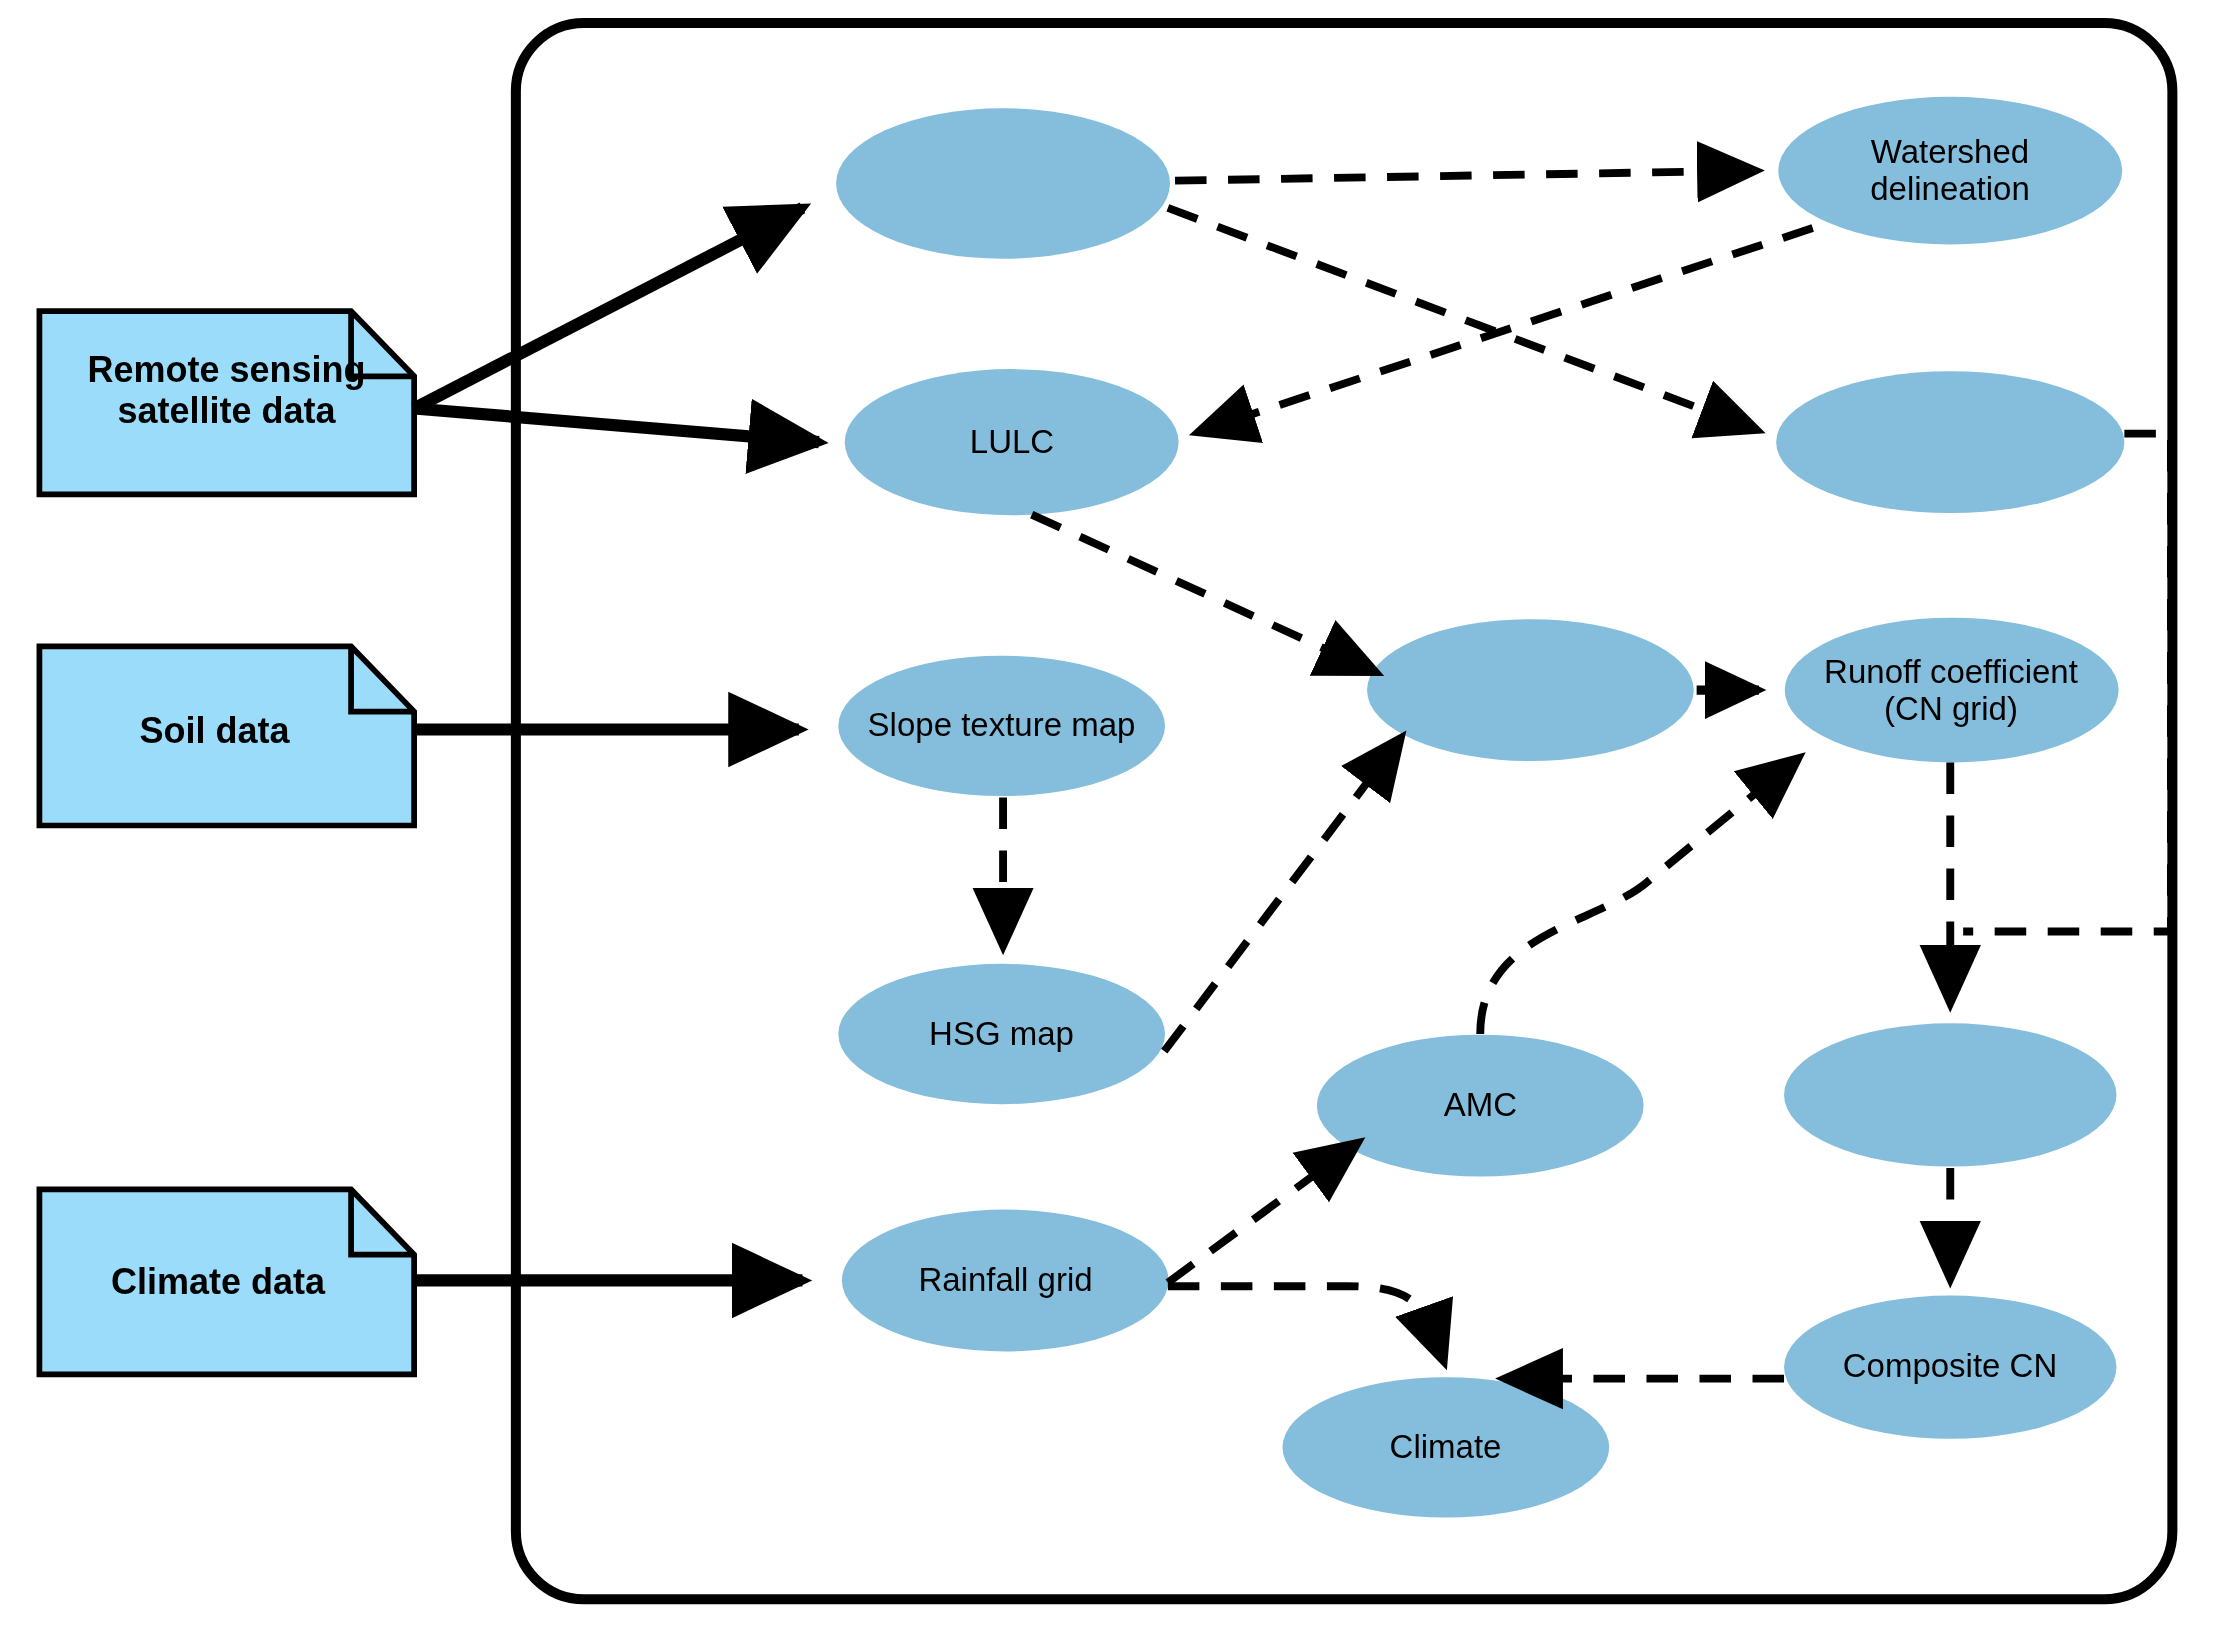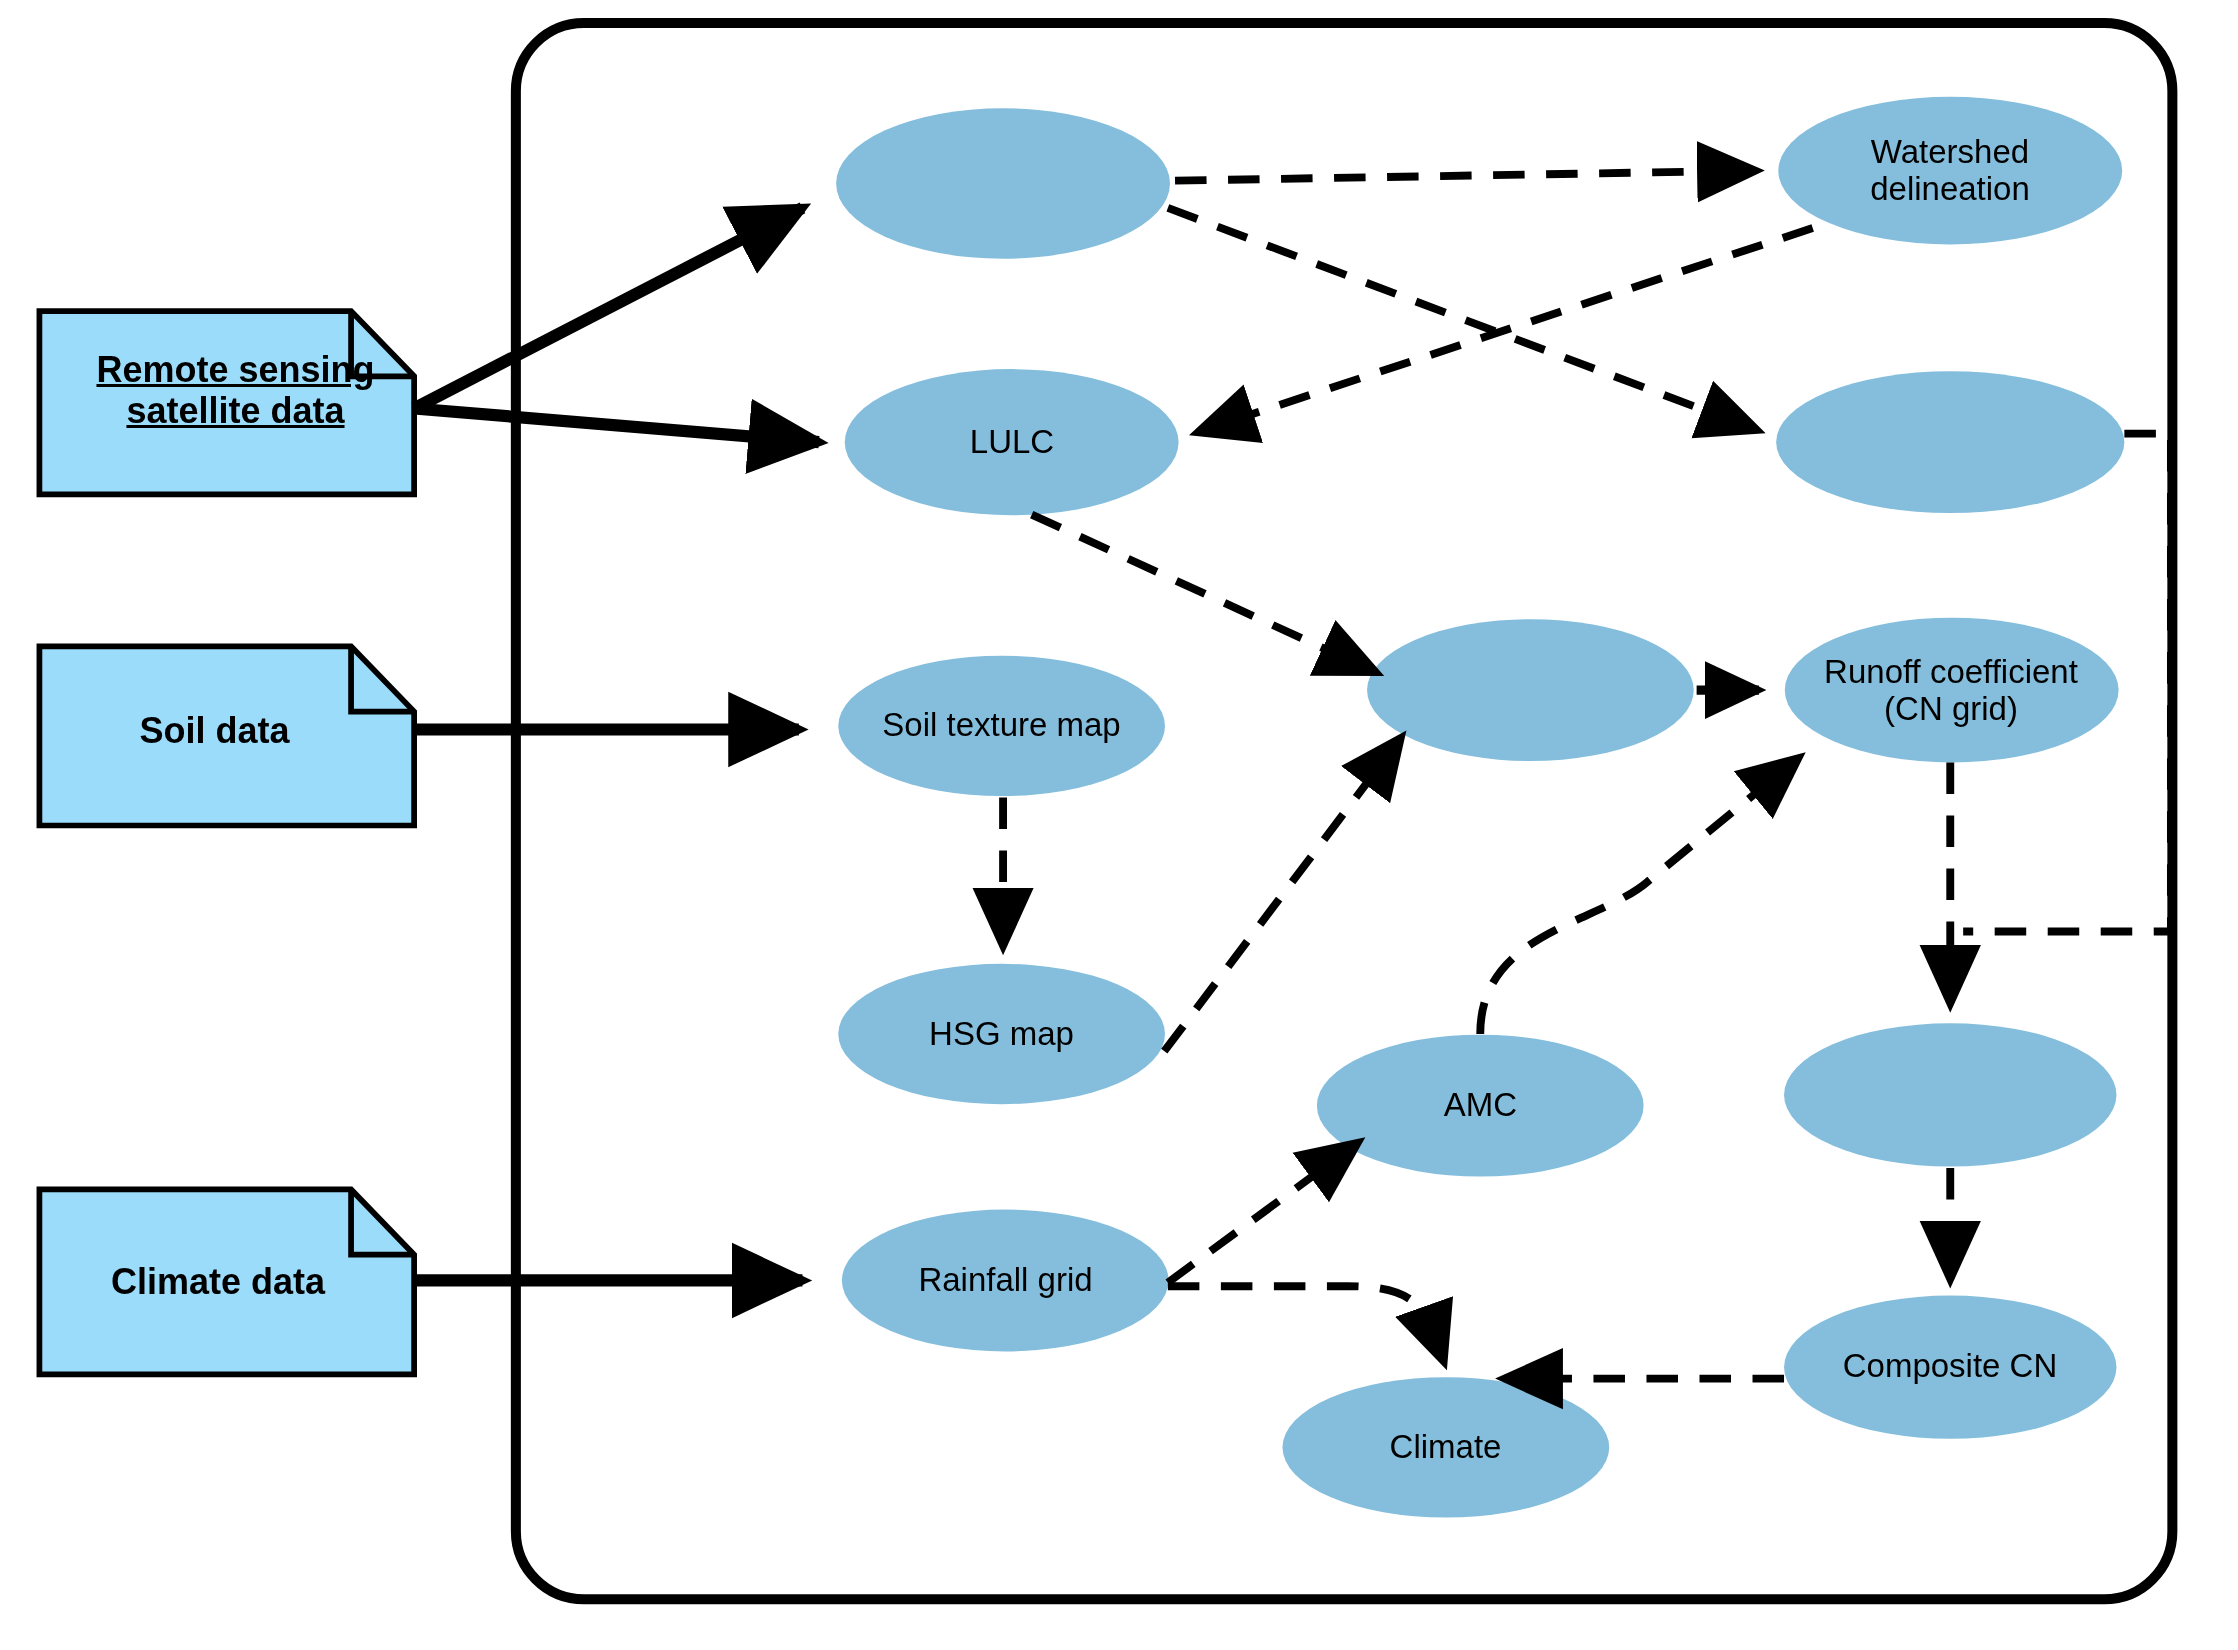--- a/index.html
+++ b/index.html
@@ -85,33 +85,33 @@
 
     <path d="M2722,1630 L2722,1785" fill="none" stroke="#000" stroke-width="11" stroke-dasharray="44,30" marker-end="url(#ah)"></path>
 
     <path d="M2490,1924 L2100,1924" fill="none" stroke="#000" stroke-width="11" stroke-dasharray="44,30" marker-end="url(#ah)"></path>
 
     <path d="M1630,1790 L1895,1595" fill="none" stroke="#000" stroke-width="11" stroke-dasharray="44,30" marker-end="url(#ah)"></path>
 
     <path d="M1630,1795 L1880,1795 C1985,1795 1990,1830 2015,1900" fill="none" stroke="#000" stroke-width="11" stroke-dasharray="44,30" marker-end="url(#ah)"></path>
   </svg>
 
-  <div class="nodeLabel docLabel" style="left:48px;top:337px;width:375px;height:107px;text-decoration:underline;">Remote sensing
+  <div class="nodeLabel docLabel" style="left:39px;top:337px;width:375px;height:107px;">Remote sensing
 satellite data</div>
   <div class="nodeLabel docLabel" style="left:39px;top:688px;width:351px;height:86px;">Soil data</div>
   <div class="nodeLabel docLabel" style="left:39px;top:1239px;width:358px;height:86px;">Climate data</div>
 
 
   <div class="nodeLabel ellipseLabel" style="left:1778px;top:97px;width:344px;height:148px;">Watershed
 delineation</div>
 
   <div class="nodeLabel ellipseLabel" style="left:845px;top:369px;width:334px;height:146px;text-align:center;">LULC</div>
 
 
-  <div class="nodeLabel ellipseLabel" style="left:838px;top:655px;width:327px;height:140px;">Soil texture map</div>
+  <div class="nodeLabel ellipseLabel" style="left:838px;top:655px;width:327px;height:140px;">Slope texture map</div>
 
 
   <div class="nodeLabel ellipseLabel" style="left:1784px;top:618px;width:334px;height:145px;">Runoff coefficient
 (CN grid)</div>
 
   <div class="nodeLabel ellipseLabel" style="left:838px;top:964px;width:327px;height:140px;">HSG map</div>
 
   <div class="nodeLabel ellipseLabel" style="left:1317px;top:1034px;width:327px;height:142px;">AMC</div>
 
 

